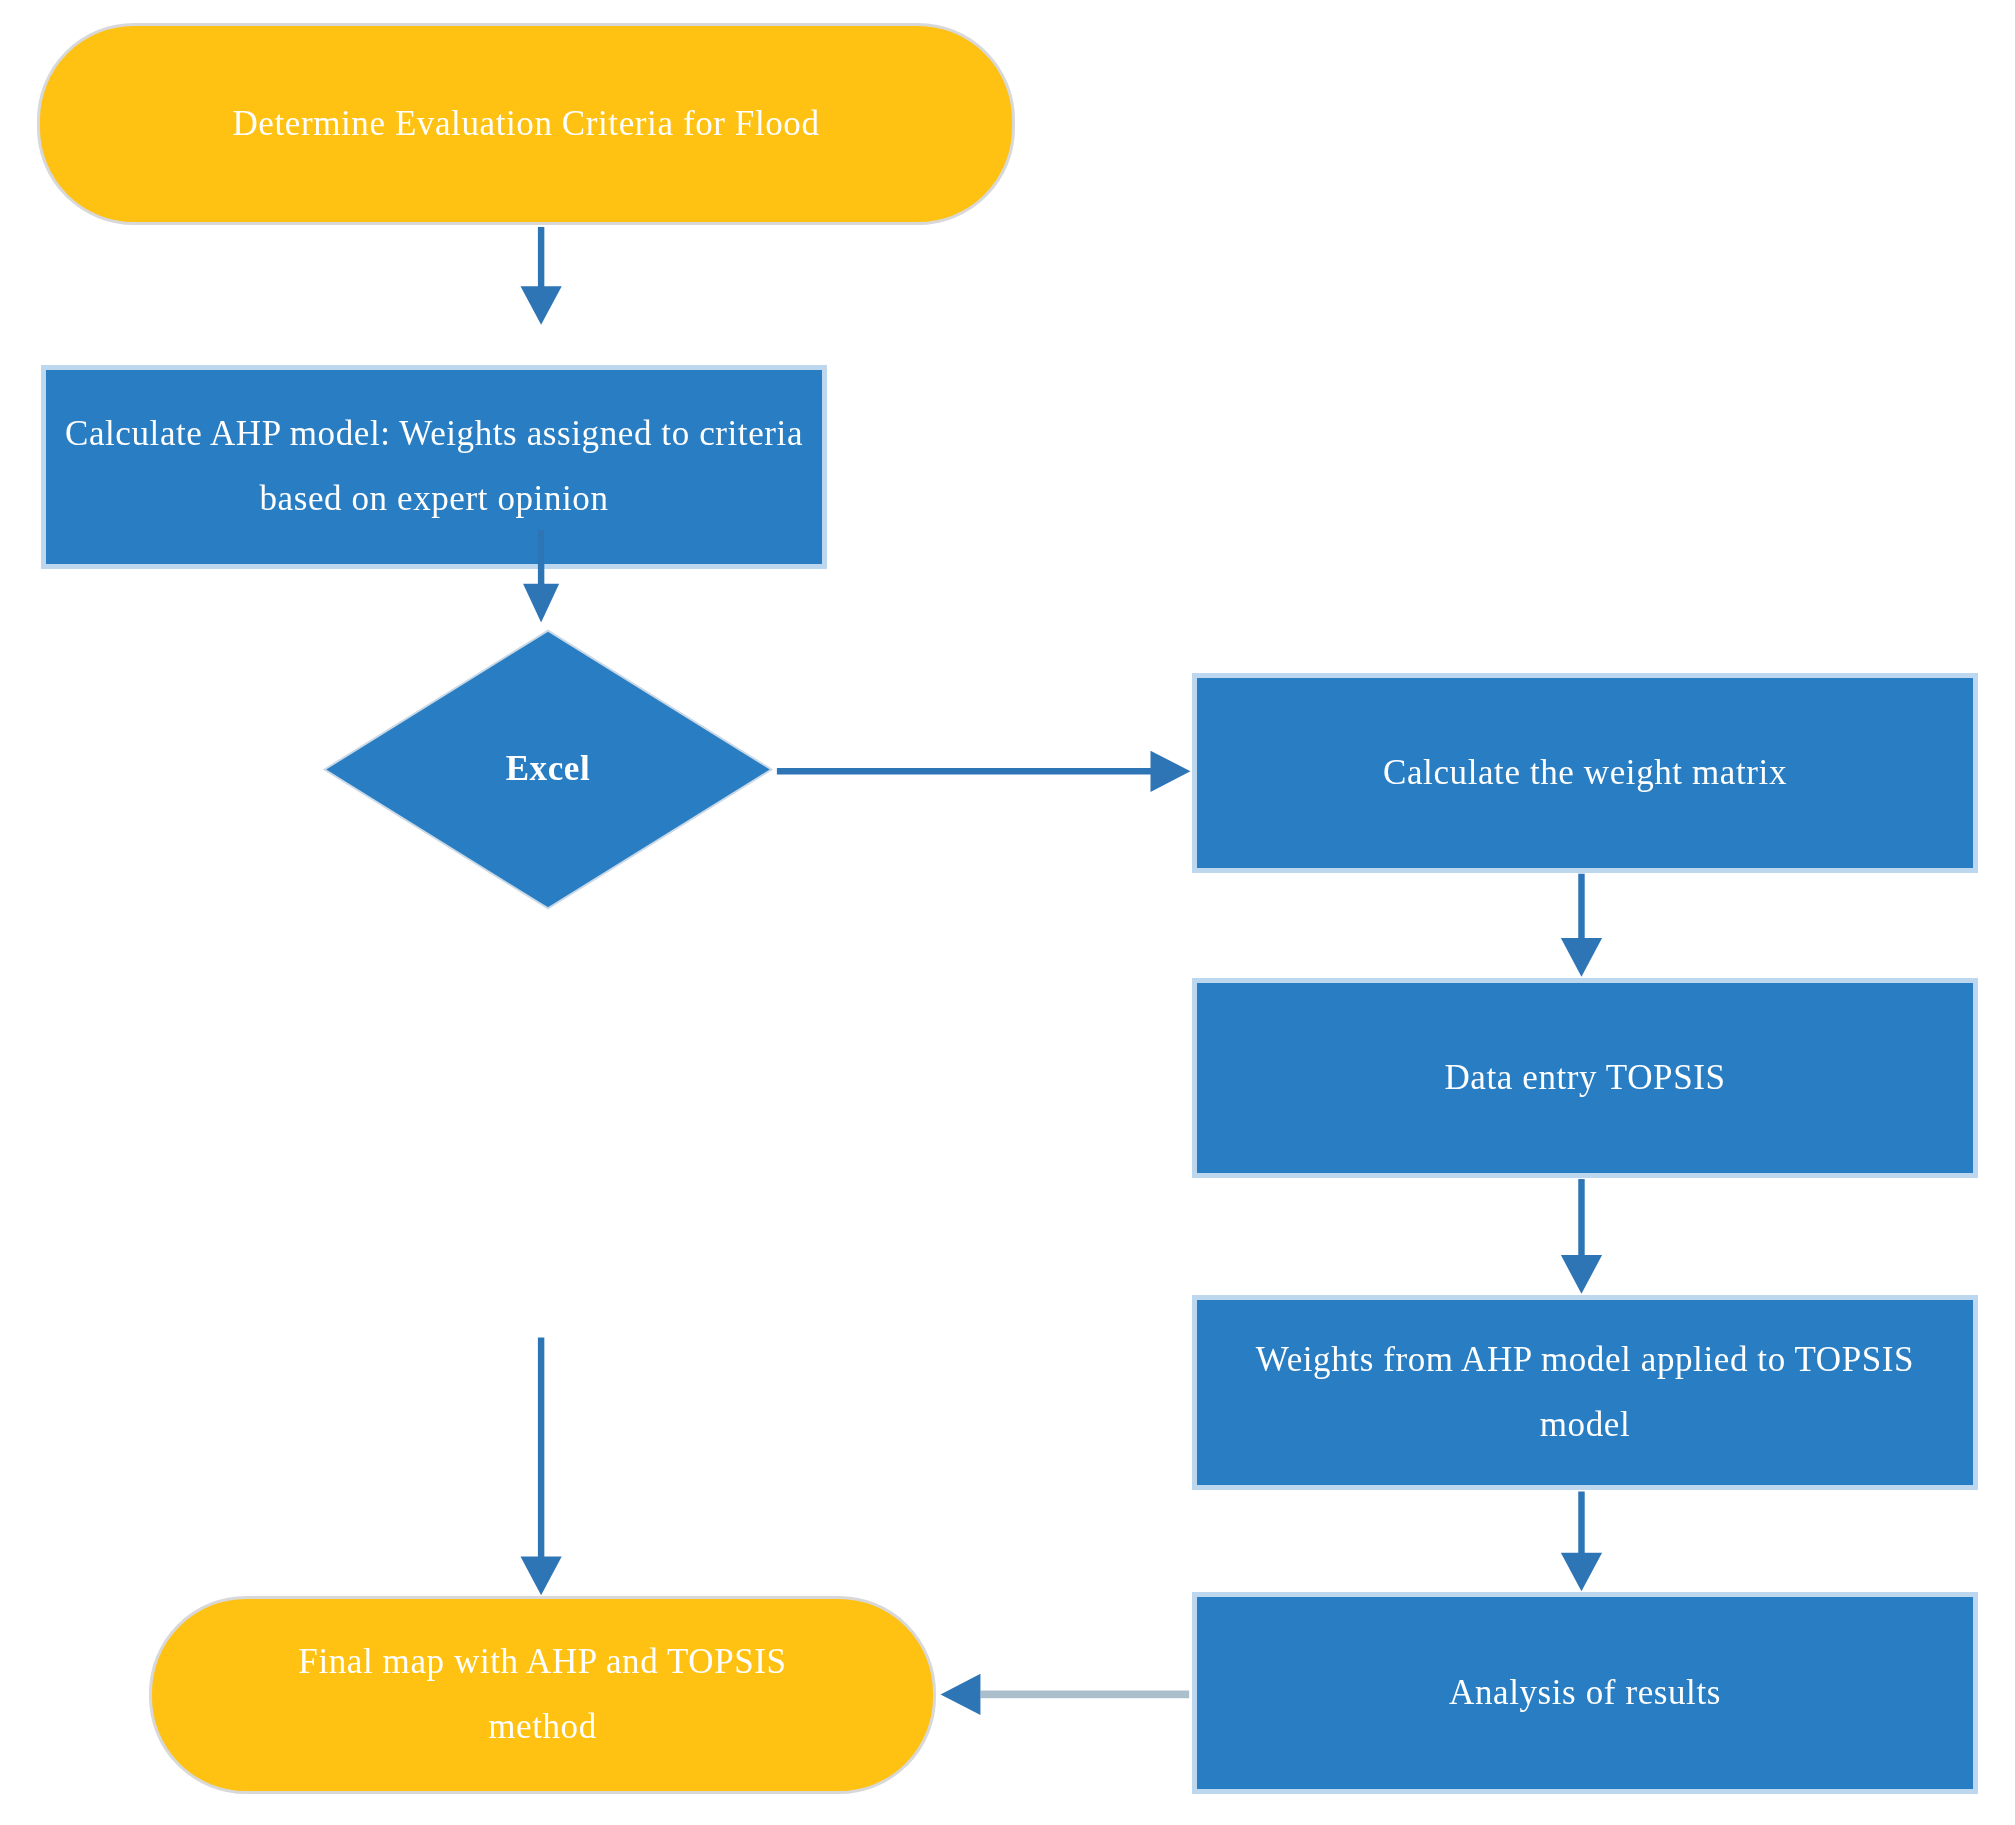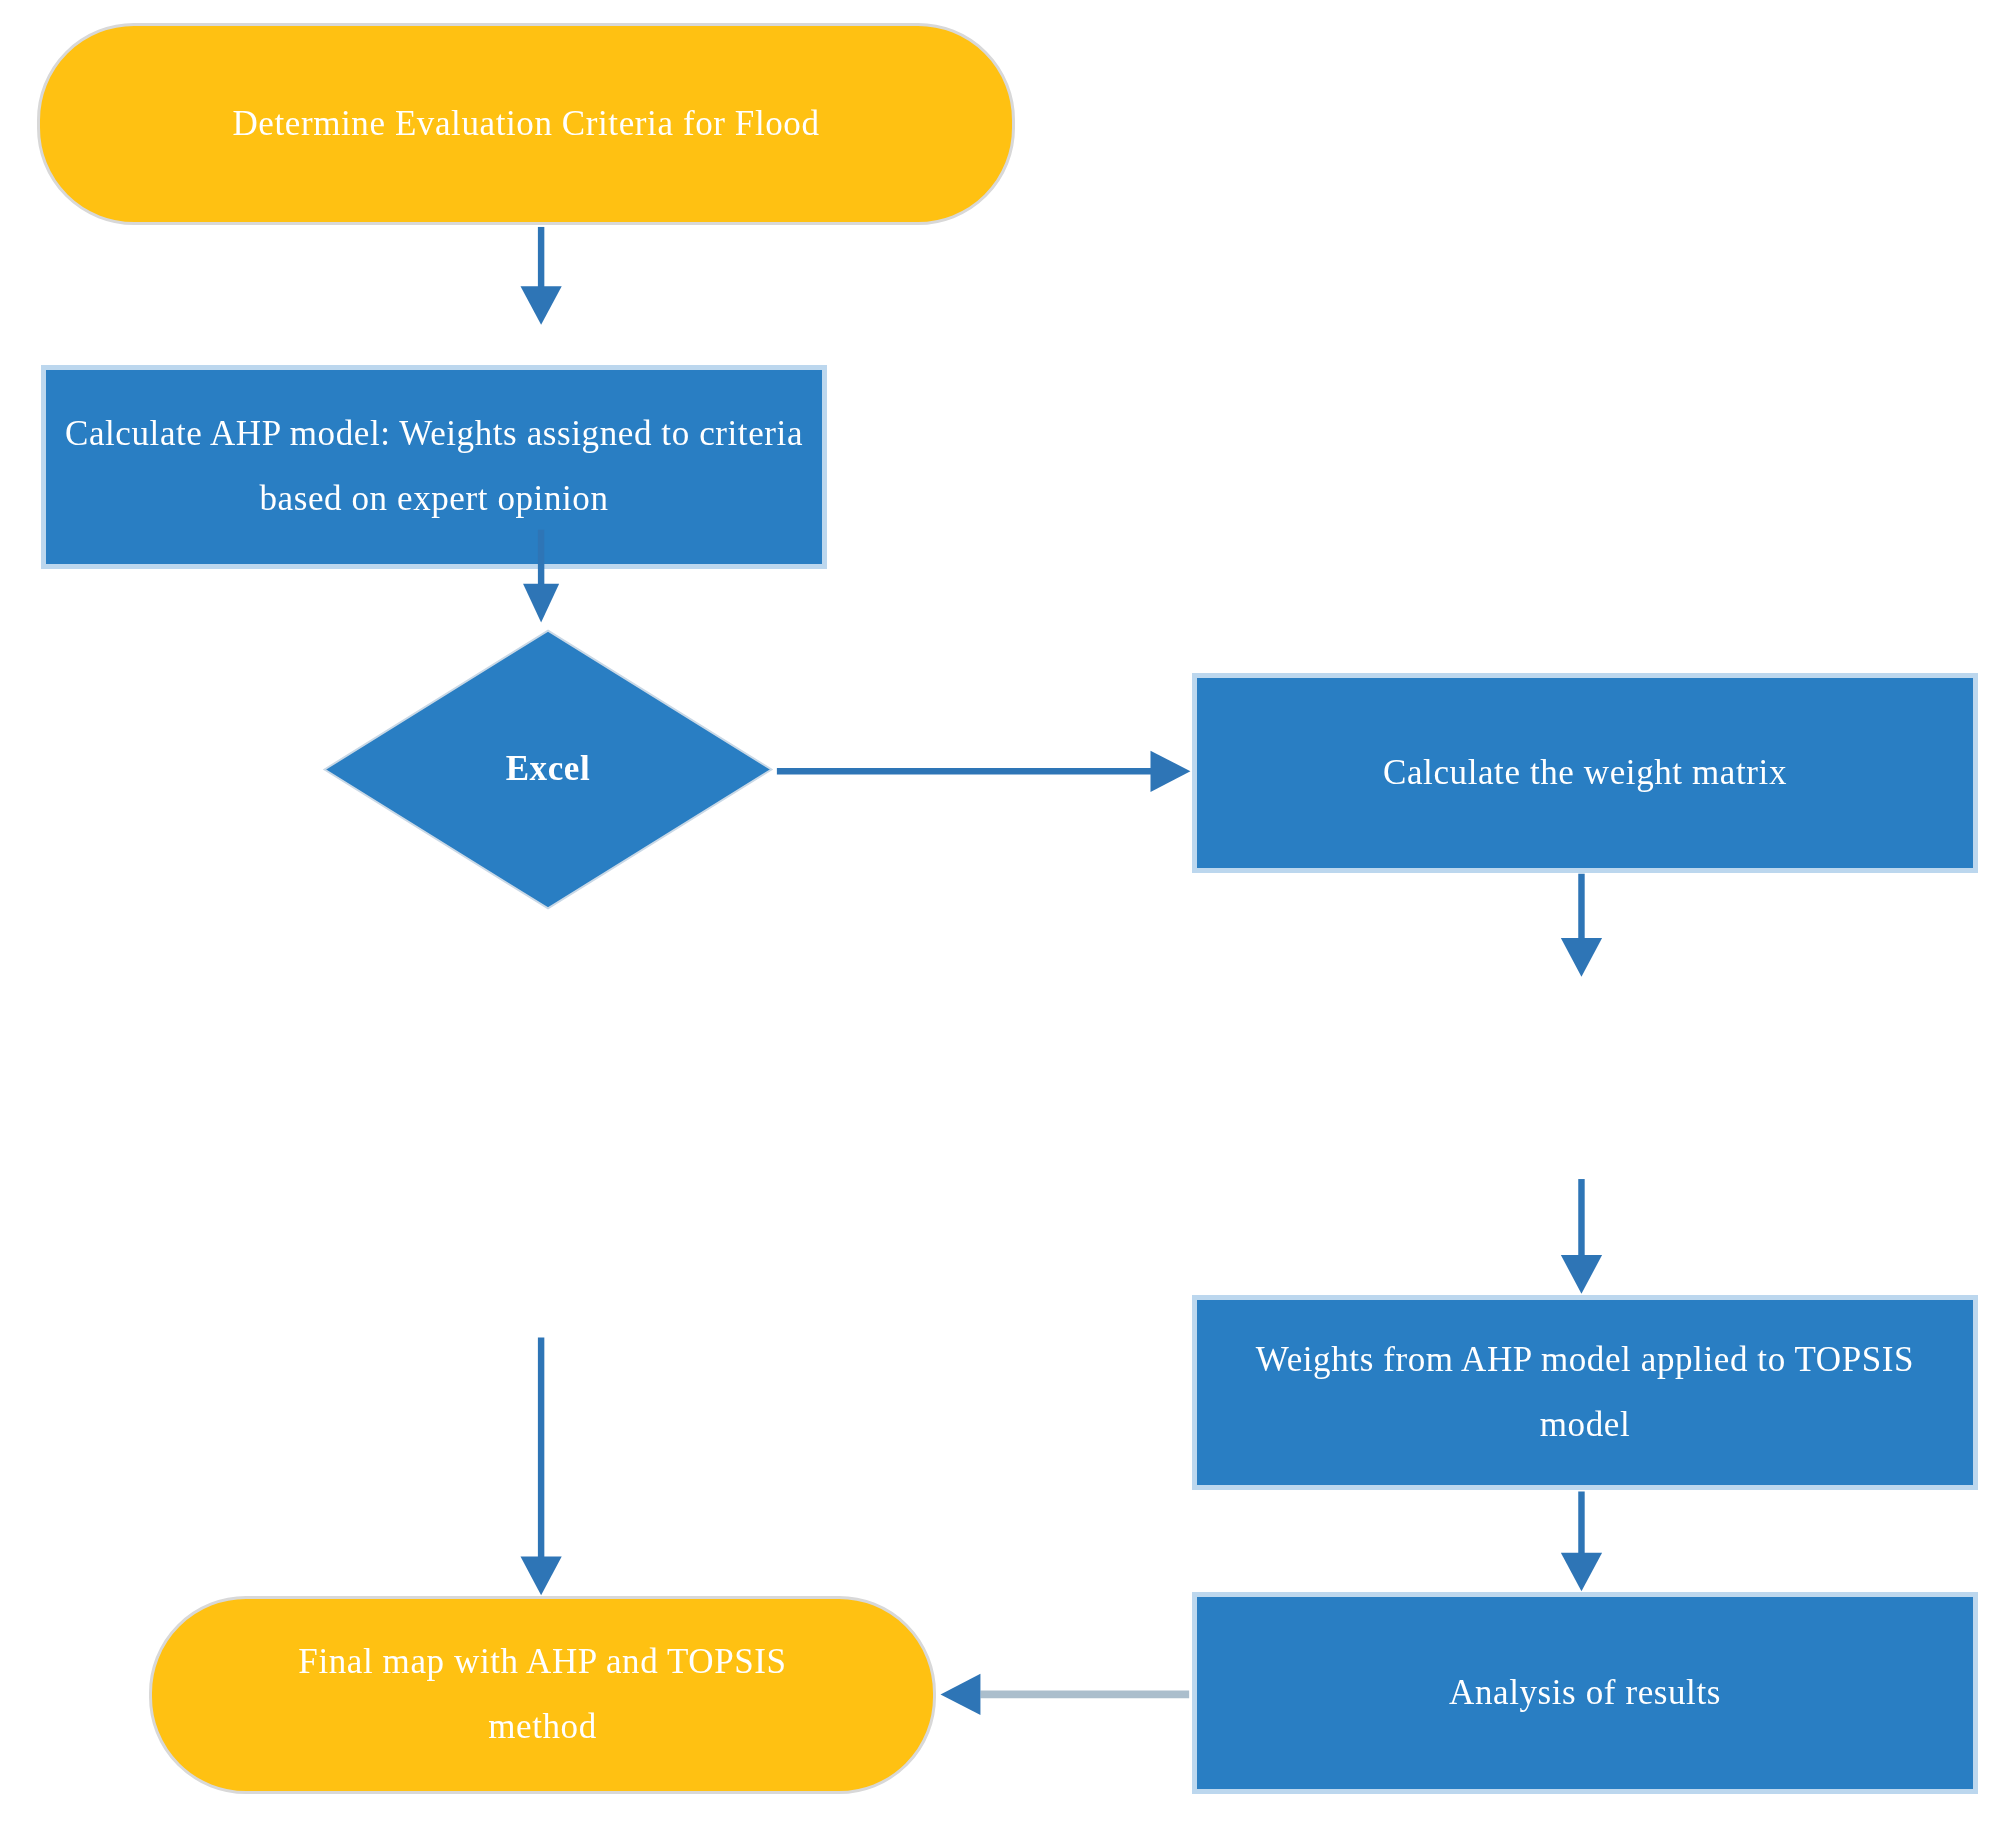--- a/index.html
+++ b/index.html
@@ -107,20 +107,23 @@
     <svg class="shape" viewBox="0 0 702 440" preserveAspectRatio="none">
       <polygon points="351,4 698,220 351,436 4,220" fill="#297EC3" stroke="#C9D8E6" stroke-width="3"></polygon>
     </svg>
     <span class="label">Excel</span>
   </div>
 
   <div class="node process" id="node-weight-matrix">
     <span class="label">Calculate the weight matrix</span>
   </div>
 
+  <div class="node process" id="node-data-entry">
+    <span class="label">Data entry TOPSIS</span>
+  </div>
 
 
   <div class="node process" id="node-weights-applied">
     <span class="label">Weights from AHP model applied to TOPSIS model</span>
   </div>
 
   <div class="node process" id="node-analysis">
     <span class="label">Analysis of results</span>
   </div>
 

